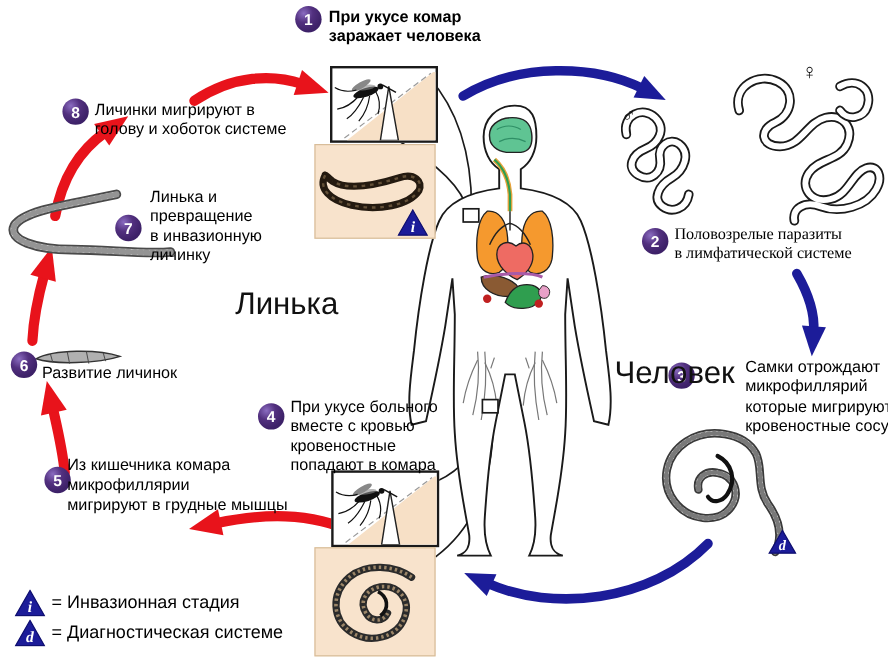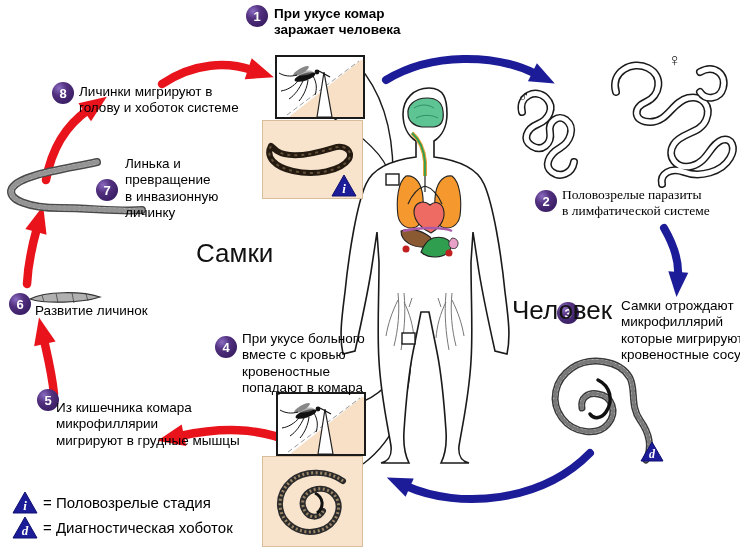--- a/index.html
+++ b/index.html
@@ -223,51 +223,51 @@
   <div class="step-text" style="left:562px;top:187px;font-family:Liberation Serif, serif;">Половозрелые паразиты
 в лимфатической системе</div>
   <div class="step-text" style="left:584px;top:298px;margin-left:37px;">Самки отрождают
 микрофиллярий
 которые мигрируют в
 кровеностные сосуды</div>
   <div class="step-text" style="left:242px;top:331px;">При укусе больного
 вместе с кровью
 кровеностные
 попадают в комара</div>
-  <div class="step-text" style="left:56px;top:400px;">Из кишечника комара
+  <div class="step-text" style="left:56px;top:380px;">Из кишечника комара
 микрофиллярии
 мигрируют в грудные мышцы</div>
   <div class="step-text" style="left:35px;top:303px;text-align:right;">Развитие личинок</div>
   <div class="step-text" style="left:125px;top:134px;margin-top:22px;">Линька и
 превращение
 в инвазионную
 личинку</div>
   <div class="step-text" style="left:79px;top:84px;">Личинки мигрируют в
 голову и хоботок системе</div>
 
-  <div class="section-label" style="left:196px;top:240px;">Самки</div>
+  <div class="section-label" style="left:196px;top:240px;">Линька</div>
   <div class="section-label" style="left:512px;top:249px;margin-top:48px;">Человек</div>
 
   <svg class="tri" style="left:331px;top:174px;" width="26" height="23">
     <polygon points="13,1 25,22 1,22" fill="#1c1c99" stroke="#0e0e70" stroke-width="1"></polygon>
     <text x="13" y="19" text-anchor="middle" class="tri-letter">i</text>
   </svg>
   <svg class="tri" style="left:640px;top:441px;" width="24" height="21">
     <polygon points="12,1 23,20 1,20" fill="#1c1c99" stroke="#0e0e70" stroke-width="1"></polygon>
     <text x="12" y="17" text-anchor="middle" class="tri-letter" style="font-size:12px">d</text>
   </svg>
 
   <div class="legend-row" style="left:12px;top:491px;">
     <svg width="26" height="23">
       <polygon points="13,1 25,22 1,22" fill="#1c1c99" stroke="#0e0e70" stroke-width="1"></polygon>
       <text x="13" y="19" text-anchor="middle" class="tri-letter">i</text>
     </svg>
-    <span class="legend-label">= Половозрелые стадия</span>
+    <span class="legend-label">= Инвазионная стадия</span>
   </div>
   <div class="legend-row" style="left:12px;top:516px;">
     <svg width="26" height="23">
       <polygon points="13,1 25,22 1,22" fill="#1c1c99" stroke="#0e0e70" stroke-width="1"></polygon>
       <text x="13" y="19" text-anchor="middle" class="tri-letter">d</text>
     </svg>
-    <span class="legend-label">= Диагностическая хоботок</span>
+    <span class="legend-label">= Диагностическая системе</span>
   </div>
 
 </div>
 
 </body></html>

